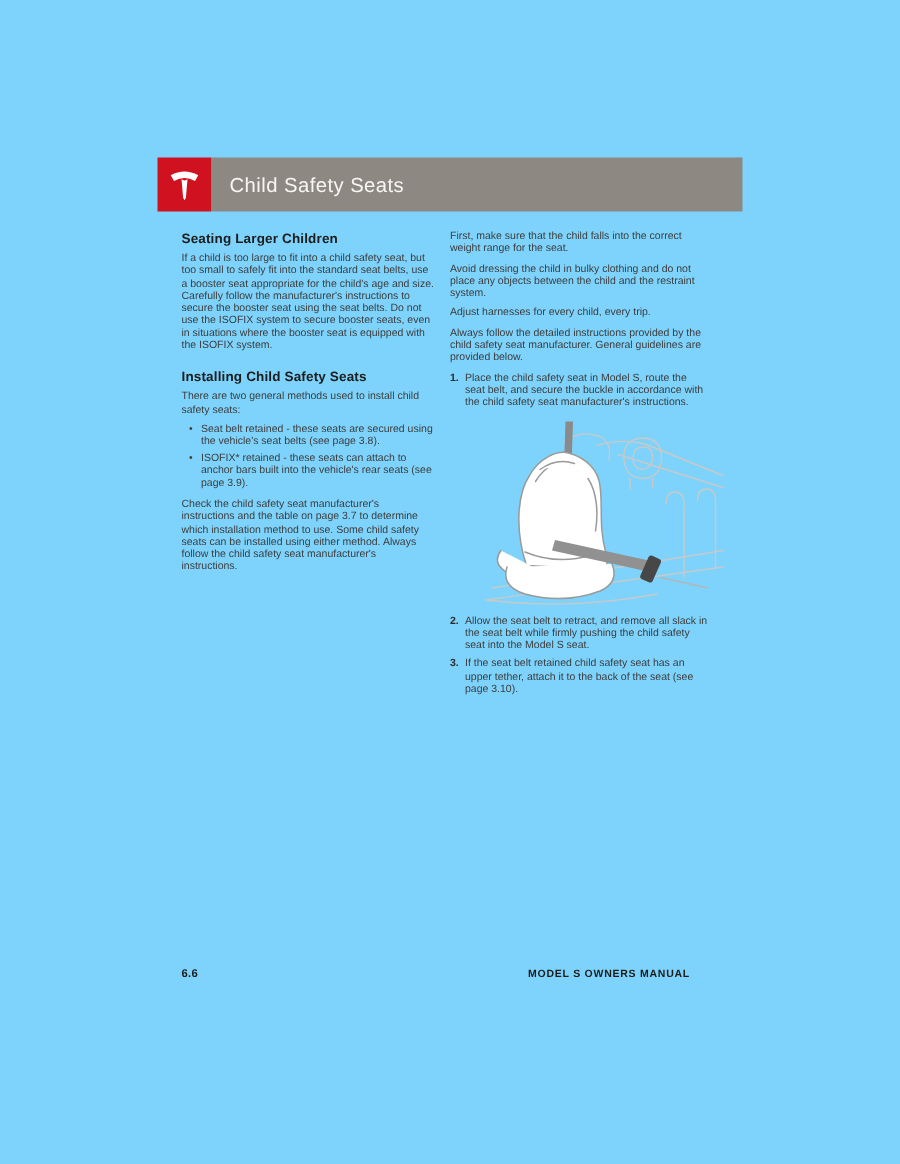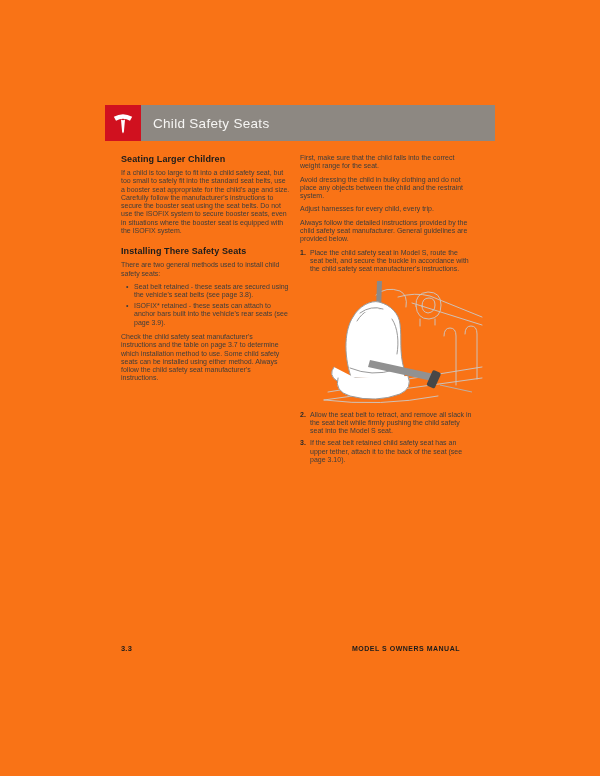--- a/index.html
+++ b/index.html
@@ -1,21 +1,21 @@
 <!DOCTYPE html>
 <html><head>
 <meta charset="utf-8">
 <style>
   html,body{margin:0;padding:0;}
   body{
     width:600px;height:776px;background:#ffffff;position:relative;
     font-family:"Liberation Sans","DejaVu Sans",sans-serif;
     -webkit-font-smoothing:antialiased;
   }
-  .page{position:absolute;inset:0;background:#f97316;}
+  .page{position:absolute;inset:0;background:#7dd3fc;}
 
   
   .banner{position:absolute;left:105px;top:105px;width:390px;height:36px;display:flex;}
   .logo-box{width:36px;height:36px;background:#d0111f;flex:0 0 36px;display:flex;align-items:center;justify-content:center;}
   .logo-box svg{width:30px;height:30px;}
   .banner-bar{flex:1;background:#8d8882;display:flex;align-items:center;}
   .banner-title{color:#f7f6f4;font-size:13.5px;letter-spacing:.3px;padding-left:12px;font-weight:400;}
 
   
   .cols{position:absolute;left:121px;top:154px;width:352px;display:flex;}
@@ -58,21 +58,21 @@
       <span class="banner-title">Child Safety Seats</span>
     </div>
   </div>
 
   <div class="cols">
 
     <div class="col-left">
       <h2>Seating Larger Children</h2>
       <p>If a child is too large to fit into a child safety seat, but too small to safely fit into the standard seat belts, use a booster seat appropriate for the child's age and size. Carefully follow the manufacturer's instructions to secure the booster seat using the seat belts. Do not use the ISOFIX system to secure booster seats, even in situations where the booster seat is equipped with the ISOFIX system.</p>
 
-      <h2 class="sect2">Installing There Safety Seats</h2>
+      <h2 class="sect2">Installing Child Safety Seats</h2>
       <p>There are two general methods used to install child safety seats:</p>
       <ul class="bullets">
         <li>Seat belt retained - these seats are secured using the vehicle's seat belts (see page 3.8).</li>
         <li>ISOFIX* retained - these seats can attach to anchor bars built into the vehicle's rear seats (see page 3.9).</li>
       </ul>
       <p>Check the child safety seat manufacturer's instructions and the table on page 3.7 to determine which installation method to use. Some child safety seats can be installed using either method. Always follow the child safety seat manufacturer's instructions.</p>
     </div>
 
     <div class="col-right">
       <p>First, make sure that the child falls into the correct weight range for the seat.</p>
@@ -136,17 +136,17 @@
         </li>
         <li>
           <span class="num">3.</span>
           <span>If the seat belt retained child safety seat has an upper tether, attach it to the back of the seat (see page 3.10).</span>
         </li>
       </ol>
     </div>
   </div>
 
   <div class="footer">
-    <span class="pg">3.3</span>
+    <span class="pg">6.6</span>
     <span class="man">MODEL S OWNERS MANUAL</span>
   </div>
 
 </div>
 
 </body></html>

